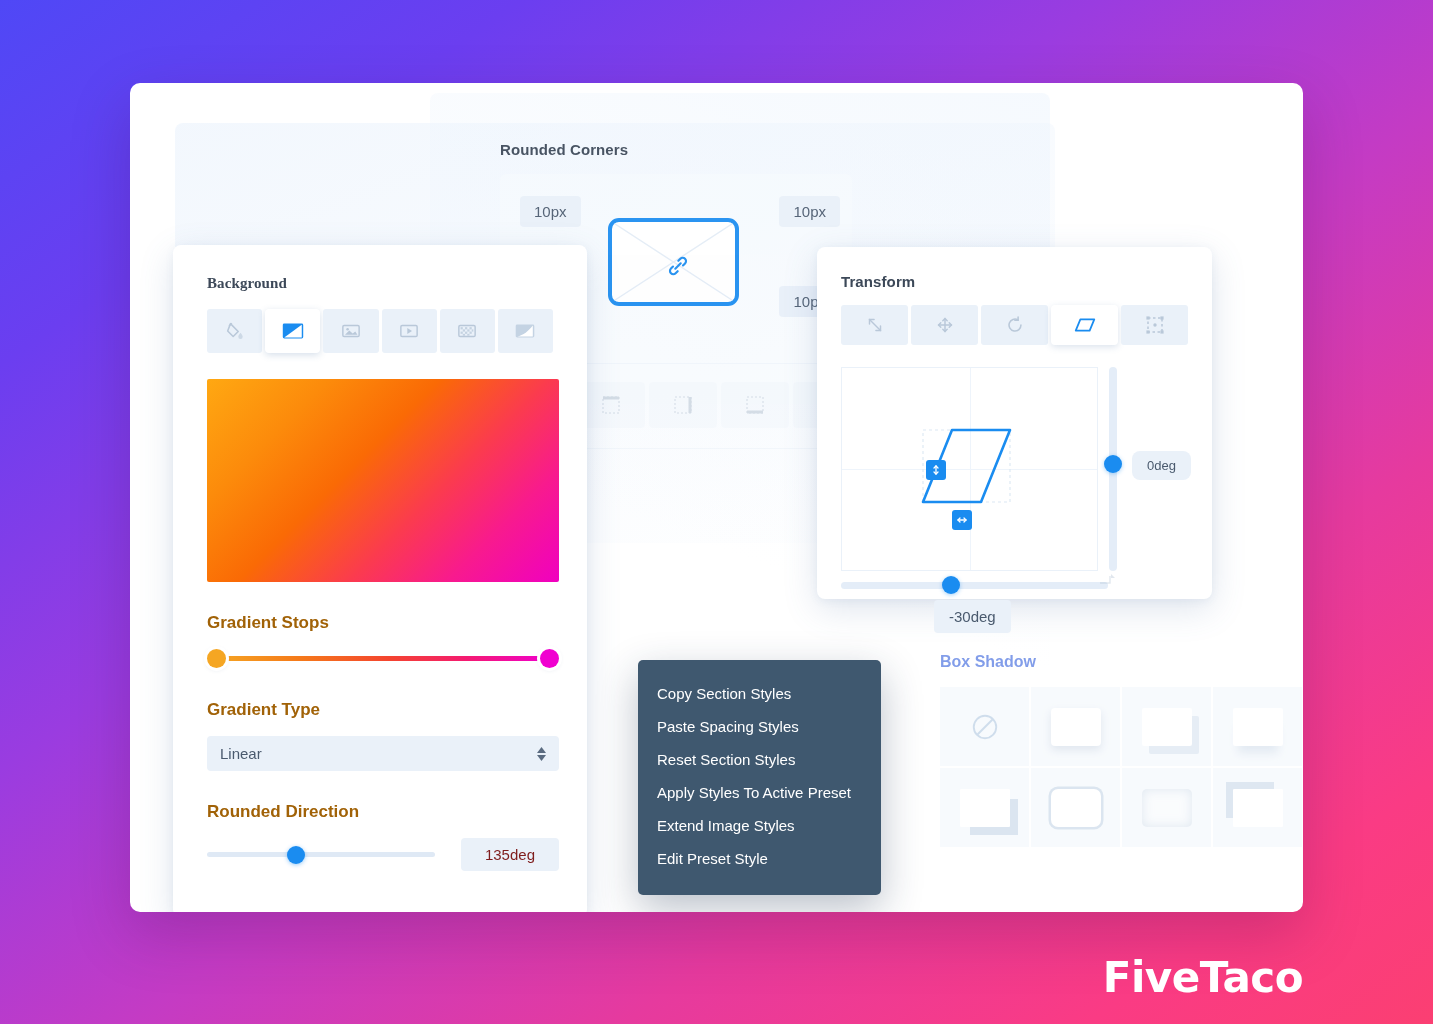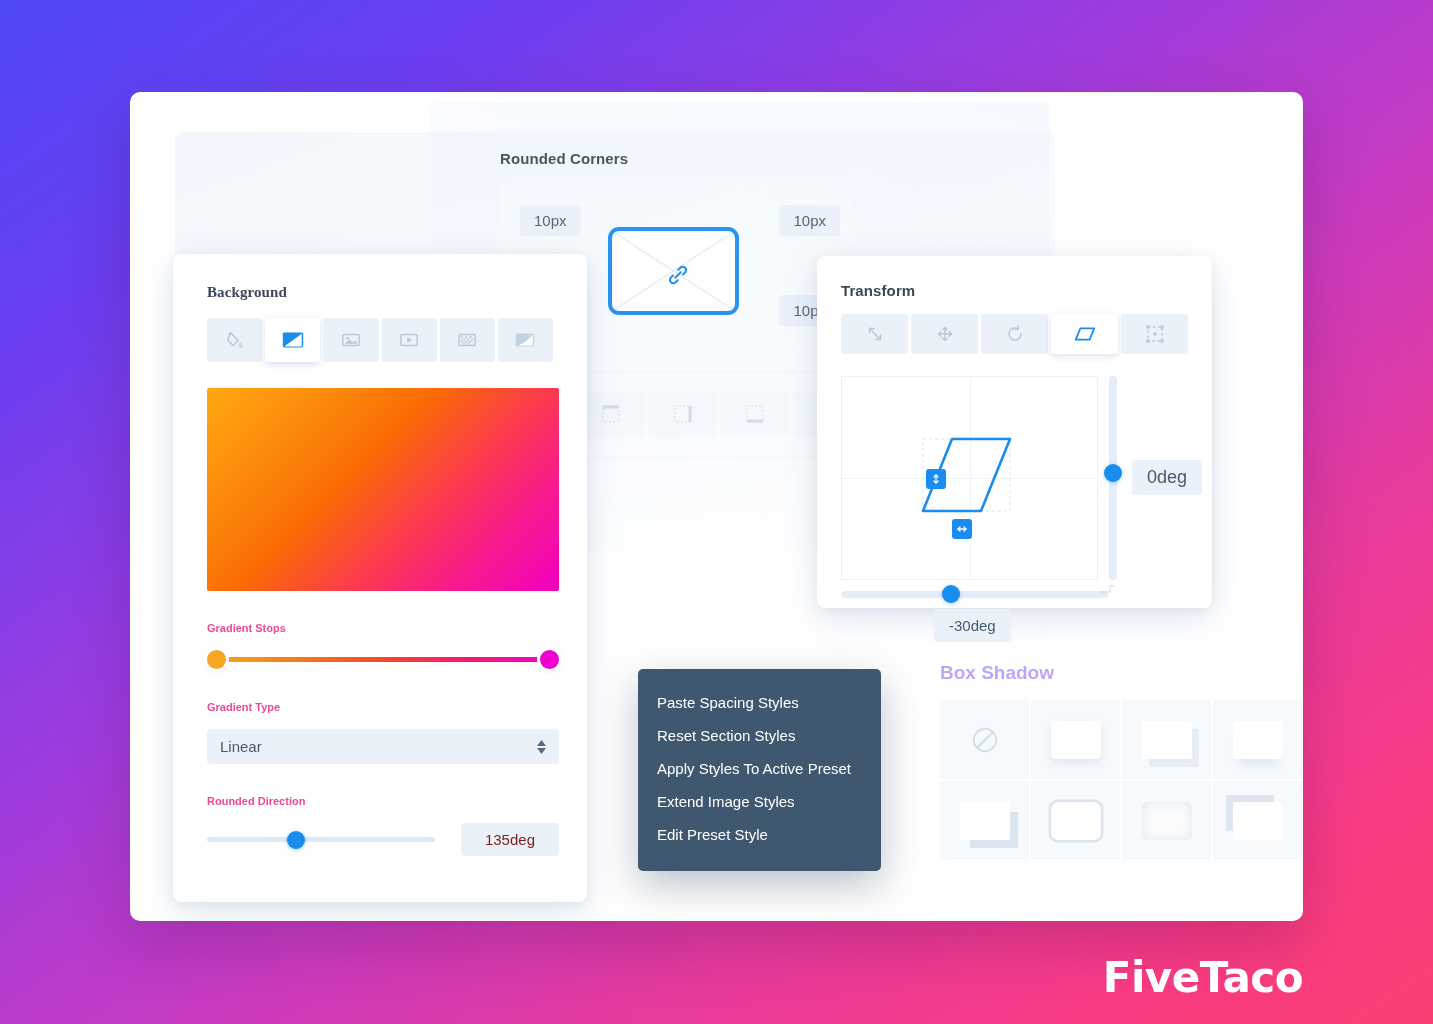--- a/index.html
+++ b/index.html
@@ -20,21 +20,21 @@
        #e63a9e 72%,
        #fa3b84 88%,
        #fb3f72 100%);
     position: relative;
   }
 
   
   .stage {
     position: absolute;
     left: 130px;
-    top: 92px;
+    top: 83px;
     width: 1173px;
     height: 829px;
     background: #ffffff;
     border-radius: 10px;
     box-shadow: 0 22px 60px rgba(60, 10, 70, 0.22);
     overflow: hidden;
   }
 
   
   .ghost-panel {
@@ -168,23 +168,23 @@
     border-radius: 4px;
   }
 
   .grad-preview {
     width: 352px;
     height: 203px;
     border-radius: 2px;
   }
 
   .field-label {
-    font-size: 11px;
+    font-size: 17px;
     font-weight: bold;
-    color: #ec4899;
+    color: #a16207;
     margin-top: 31px;
     margin-bottom: 16px;
   }
 
   
   .stops-wrap { position: relative; height: 20px; width: 352px; }
   .stops-track {
     position: absolute; left: 8px; right: 8px; top: 7px;
     height: 5px; border-radius: 3px;
   }
@@ -296,21 +296,21 @@
   }
   .tf-vthumb {
     position: absolute; left: -5px; top: 88px;
     width: 18px; height: 18px; border-radius: 50%;
     background: #1a8cf0;
     box-shadow: 0 1px 4px rgba(26,140,240,0.4);
   }
   .tf-vvalue {
     position: absolute; left: 291px; top: 84px;
     background: #eaf1f9; color: #4a5a6e;
-    font-size: 18px; border-radius: 3px;
+    font-size: 13px; border-radius: 8px;
     padding: 7px 15px;
   }
 
   
   .tf-hslider {
     position: absolute; left: 0; top: 215px;
     width: 267px; height: 7px;
     background: #e4edf8; border-radius: 4px;
     cursor: pointer;
   }
@@ -352,22 +352,22 @@
 
   
   .bs-panel {
     position: absolute;
     left: 810px;
     top: 570px;
     width: 370px;
     opacity: 0.55;
   }
   .bs-title {
-    font-size: 19px; font-weight: bold;
-    color: #8b5cf6;
+    font-size: 16px; font-weight: bold;
+    color: #1d4ed8;
     margin-bottom: 16px;
   }
   .bs-grid {
     display: grid;
     grid-template-columns: repeat(4, 89px);
     grid-template-rows: repeat(2, 79px);
     gap: 2px;
   }
   .bs-cell {
     background: #f2f7fc;
@@ -639,20 +639,21 @@
       <div class="tf-hvalue">-30deg</div>
 
       <svg class="tf-corner-icon" width="18" height="14" viewBox="0 0 18 14">
         <path d="M1 10 L11 10 L11 3" fill="none" stroke="#9db3c9" stroke-width="1.4"></path>
         <path d="M12 1 L16 5 L12 5 Z" fill="#9db3c9"></path>
       </svg>
     </div>
   </div>
 
   <div class="ctx-menu">
+    <div class="ctx-item">Copy Section Styles</div>
     <div class="ctx-item">Paste Spacing Styles</div>
     <div class="ctx-item">Reset Section Styles</div>
     <div class="ctx-item">Apply Styles To Active Preset</div>
     <div class="ctx-item">Extend Image Styles</div>
     <div class="ctx-item">Edit Preset Style</div>
   </div>
 
   <div class="bs-panel">
     <div class="bs-title">Box Shadow</div>
     <div class="bs-grid">

